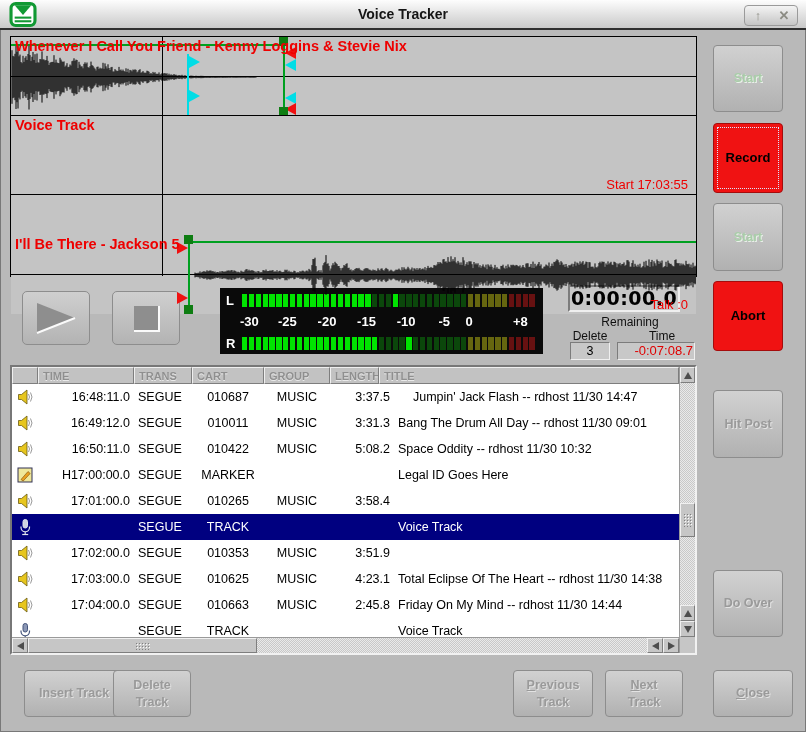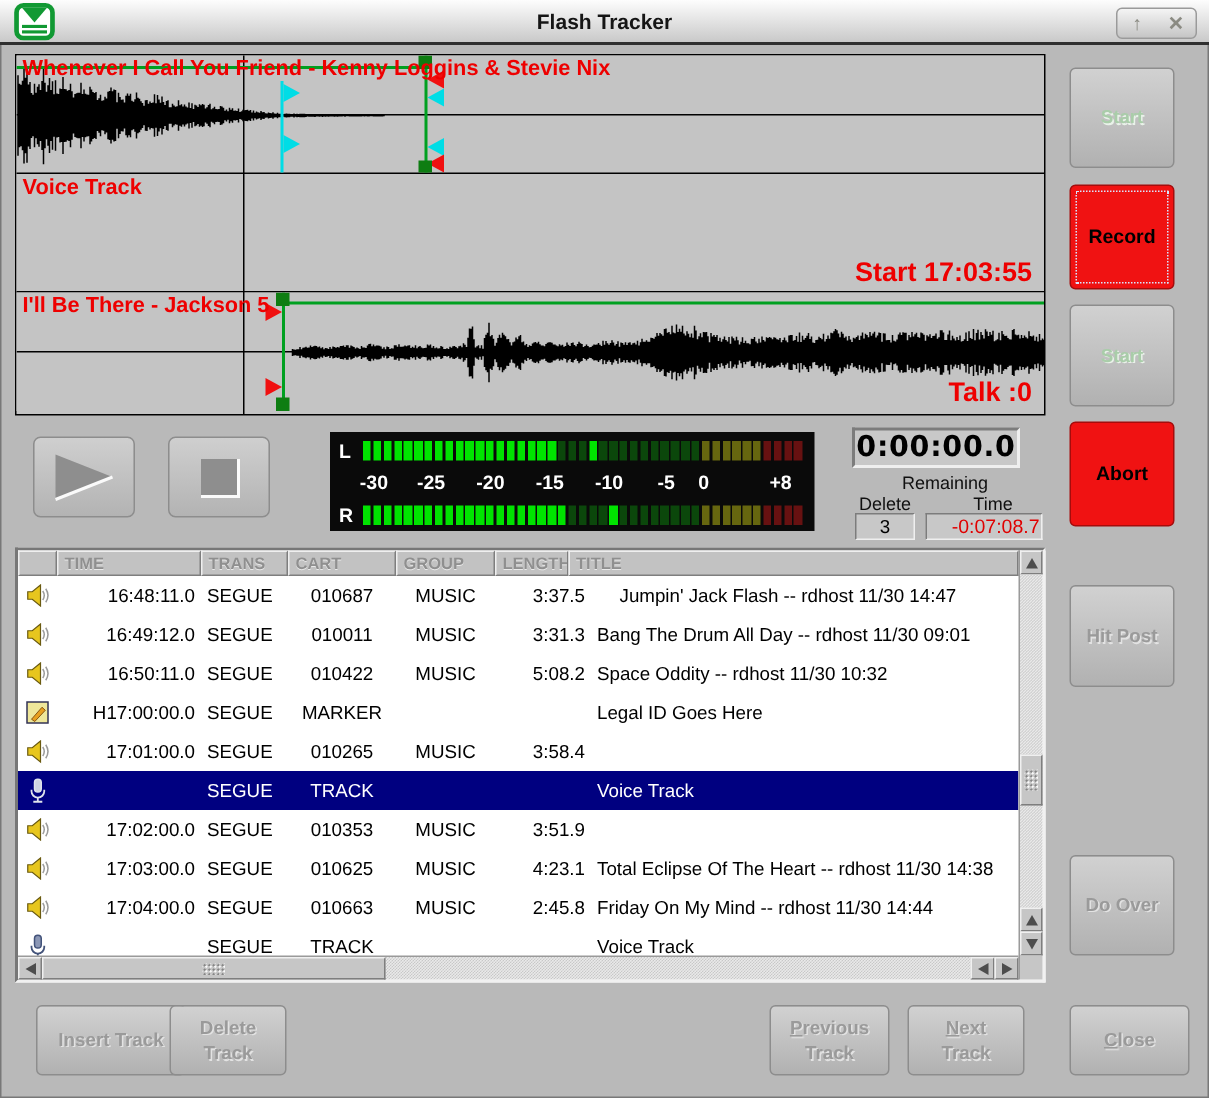--- a/index.html
+++ b/index.html
@@ -16,25 +16,25 @@
 .app-icon { position:absolute; left:7px; top:2px; width:32px; height:25px; }
 .win-controls { position:absolute; right:8px; top:5px; width:54px; height:21px; display:flex;
   border:1px solid #9a9a9a; border-radius:4px; background:linear-gradient(#f4f4f4,#c5c5c5); }
 .win-btn { flex:1; display:flex; align-items:center; justify-content:center;
   color:#8b8b83; font-weight:bold; font-size:13px; }
 
 
 .wave-panel { position:absolute; left:10px; top:36px; width:687px; height:241px;
   background:#c4c4c4; border:1px solid #000; }
 .track { position:relative; height:79px; border-bottom:1px solid #000; overflow:hidden; background:#c4c4c4; }
-.track.last { border-bottom:none; }
+.track.last { border-bottom:none;margin-top:40px; }
 .track-title { position:absolute; left:4px; top:1px; color:#ee0000; font-weight:bold;
   font-size:14.5px; z-index:6; white-space:nowrap; }
-.corner-label { position:absolute; right:8px; bottom:2px; color:#ee0000; font-weight:bold;
-  font-size:18px; z-index:6; }
+.corner-label { position:absolute; right:8px; bottom:2px; color:#ee0000; font-weight:normal;
+  font-size:13px; z-index:6; }
 .midline { position:absolute; left:0; right:0; top:39px; height:1px; background:#000; z-index:1; }
 .global-vline { position:absolute; left:151px; top:0; width:1px; height:239px; background:#000; z-index:2; }
 .wave-svg { position:absolute; left:0; top:0; z-index:1; }
 .vline-cyan { position:absolute; width:2px; background:#00dde6; z-index:3; }
 .vline-green { position:absolute; width:2px; background:#00a020; z-index:3; }
 .hline-green { position:absolute; height:2px; background:#00a020; z-index:3; }
 .sq { position:absolute; width:9px; height:9px; background:#0e7d12; z-index:5; }
 .tri { position:absolute; width:0; height:0; z-index:4; }
 .tri.r { border-top:6px solid transparent; border-bottom:6px solid transparent; border-left:11px solid var(--c); }
 .tri.l { border-top:6px solid transparent; border-bottom:6px solid transparent; border-right:11px solid var(--c); }
@@ -135,21 +135,21 @@
 
   <div class="titlebar">
     <span class="app-icon">
       <svg width="32" height="25" viewBox="0 0 26 24">
         <rect x="1.5" y="1.5" width="23" height="21" rx="4.5" fill="#ffffff" stroke="#119933" stroke-width="3"></rect>
         <path d="M5 3 L13 12.5 L21 3 Z" fill="#119933"></path>
         <rect x="5" y="14" width="16" height="2" fill="#119933"></rect>
         <rect x="5" y="17.5" width="16" height="2" fill="#119933"></rect>
       </svg>
     </span>
-    <div class="titlebar-title">Flash Tracker</div>
+    <div class="titlebar-title">Voice Tracker</div>
     <div class="win-controls">
       <div class="win-btn">↑</div>
       <div class="win-btn">✕</div>
     </div>
   </div>
 
   <div class="wave-panel">
     <div class="track">
       <div class="midline"></div>
       <svg id="wave1" class="wave-svg" width="685" height="79" viewBox="0 0 685 79">

